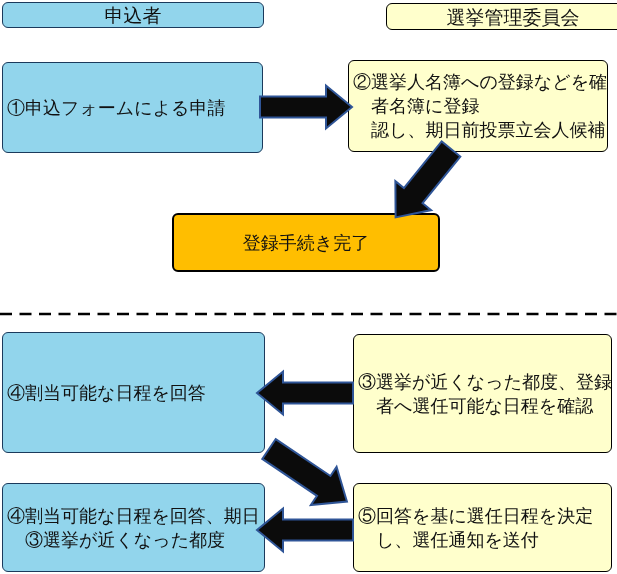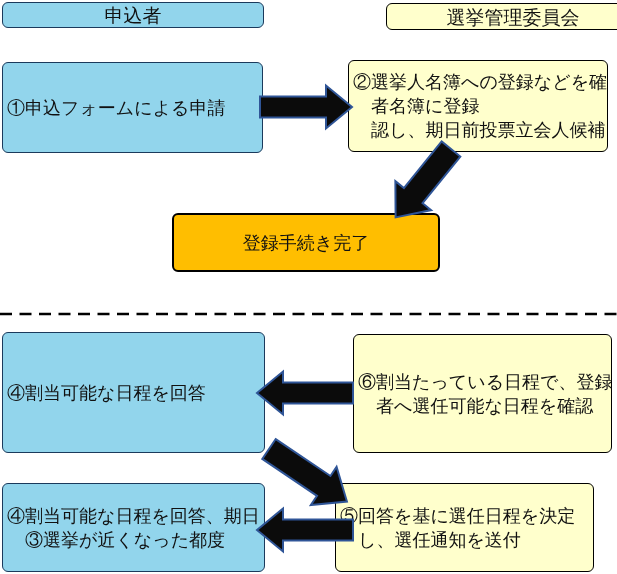--- a/index.html
+++ b/index.html
@@ -48,21 +48,21 @@
 
   
   #hdr-left   {left:2px;  top:2px;   width:262px; height:26px;}
   #hdr-right  {left:349px;top:3px;   width:254px; height:27px;margin-left:37px;}
   #box-step1  {left:2px;  top:62px;  width:261px; height:91px;}
   #box-step2  {left:348px;top:60px;  width:260px; height:92px;}
   #box-done   {left:172px;top:213px; width:268px; height:59px;}
   #box-step4  {left:2px;  top:332px; width:263px; height:121px;}
   #box-step3  {left:353px;top:334px; width:259px; height:119px;}
   #box-step6  {left:2px;  top:483px; width:263px; height:89px;}
-  #box-step5  {left:335px;top:483px; width:259px; height:89px;}
+  #box-step5  {left:353px;top:483px; width:259px; height:89px;}
 
   #arrow-layer{
     position:absolute;left:0;top:0;width:617px;height:574px;
     z-index:5;pointer-events:none;
   }
   .arrow{
     fill:#0B0B0B;
     stroke:#2F5597;
     stroke-width:2;
     stroke-linejoin:miter;
@@ -97,21 +97,21 @@
 
   <div id="box-done" class="box orange">
     <span class="ln">登録手続き完了</span>
   </div>
 
   <div id="box-step4" class="box blue pad">
     <span class="ln">④割当可能な日程を回答</span>
   </div>
 
   <div id="box-step3" class="box yellow pad">
-    <span class="ln">⑥割当たっている日程で、登録</span>
+    <span class="ln">③選挙が近くなった都度、登録</span>
     <span class="ln indent">者へ選任可能な日程を確認</span>
   </div>
 
   <div id="box-step6" class="box blue pad">
     <span class="ln">④割当可能な日程を回答、期日</span>
     <span class="ln indent">③選挙が近くなった都度</span>
   </div>
 
   <div id="box-step5" class="box yellow pad">
     <span class="ln">⑤回答を基に選任日程を決定</span>

